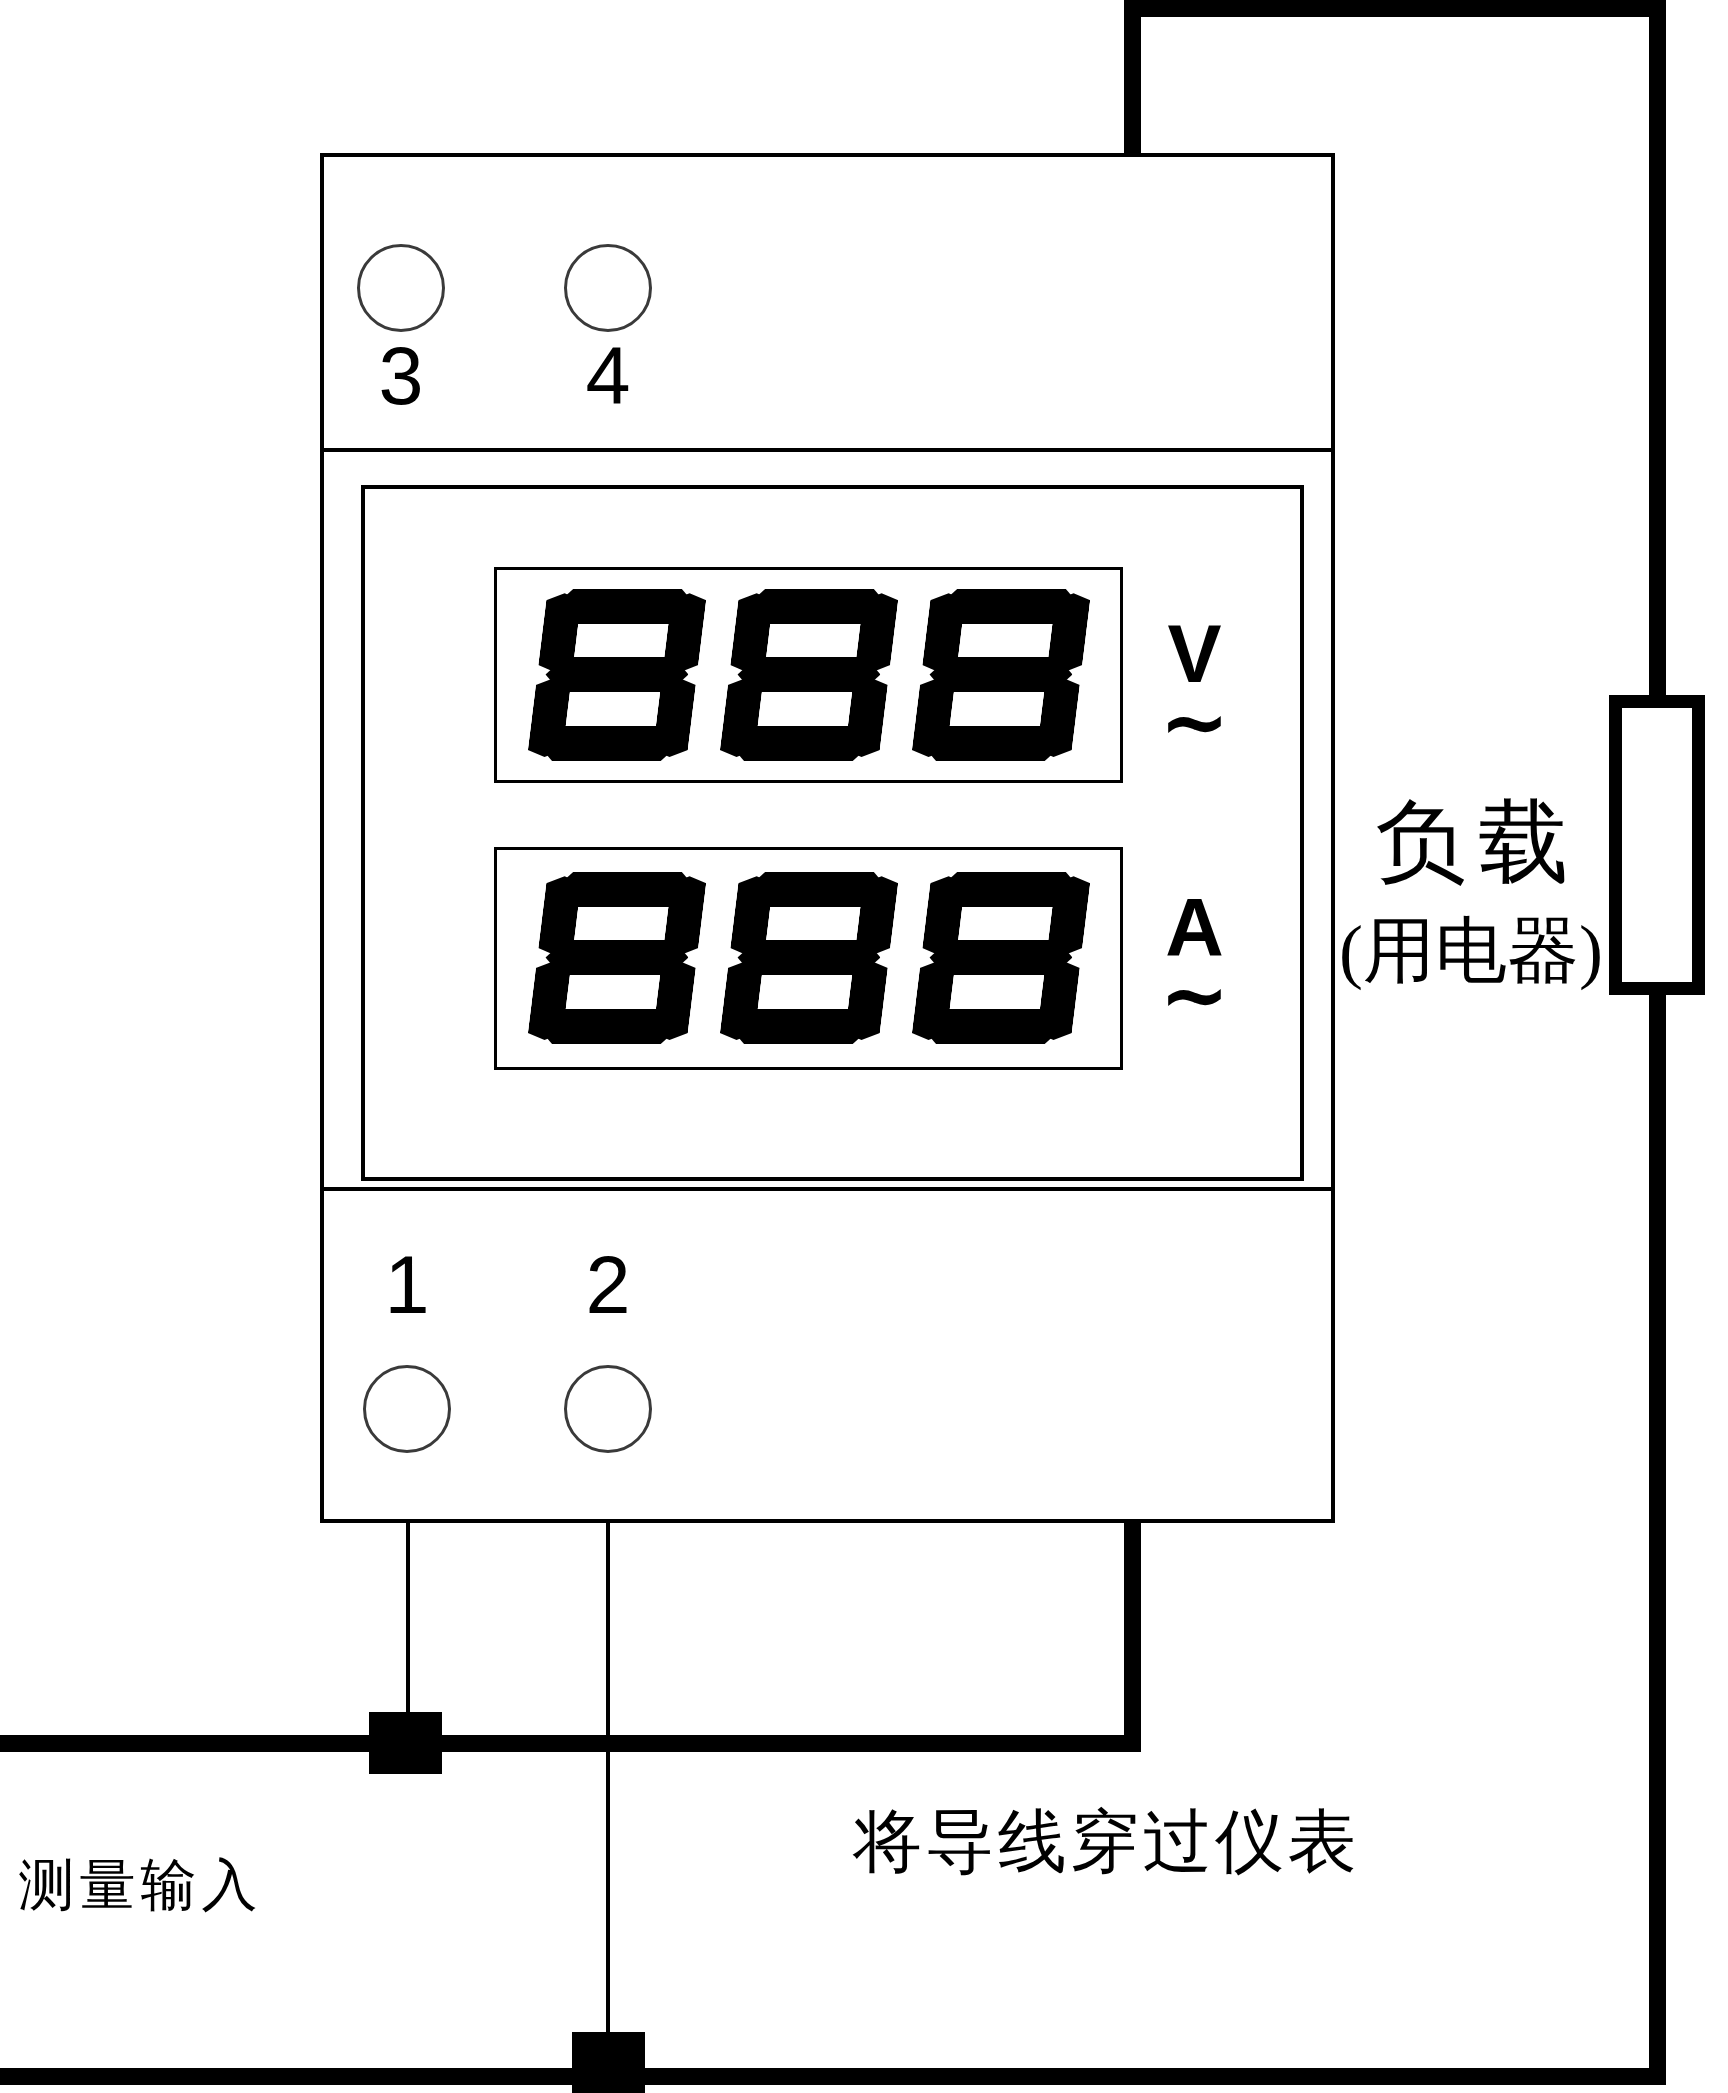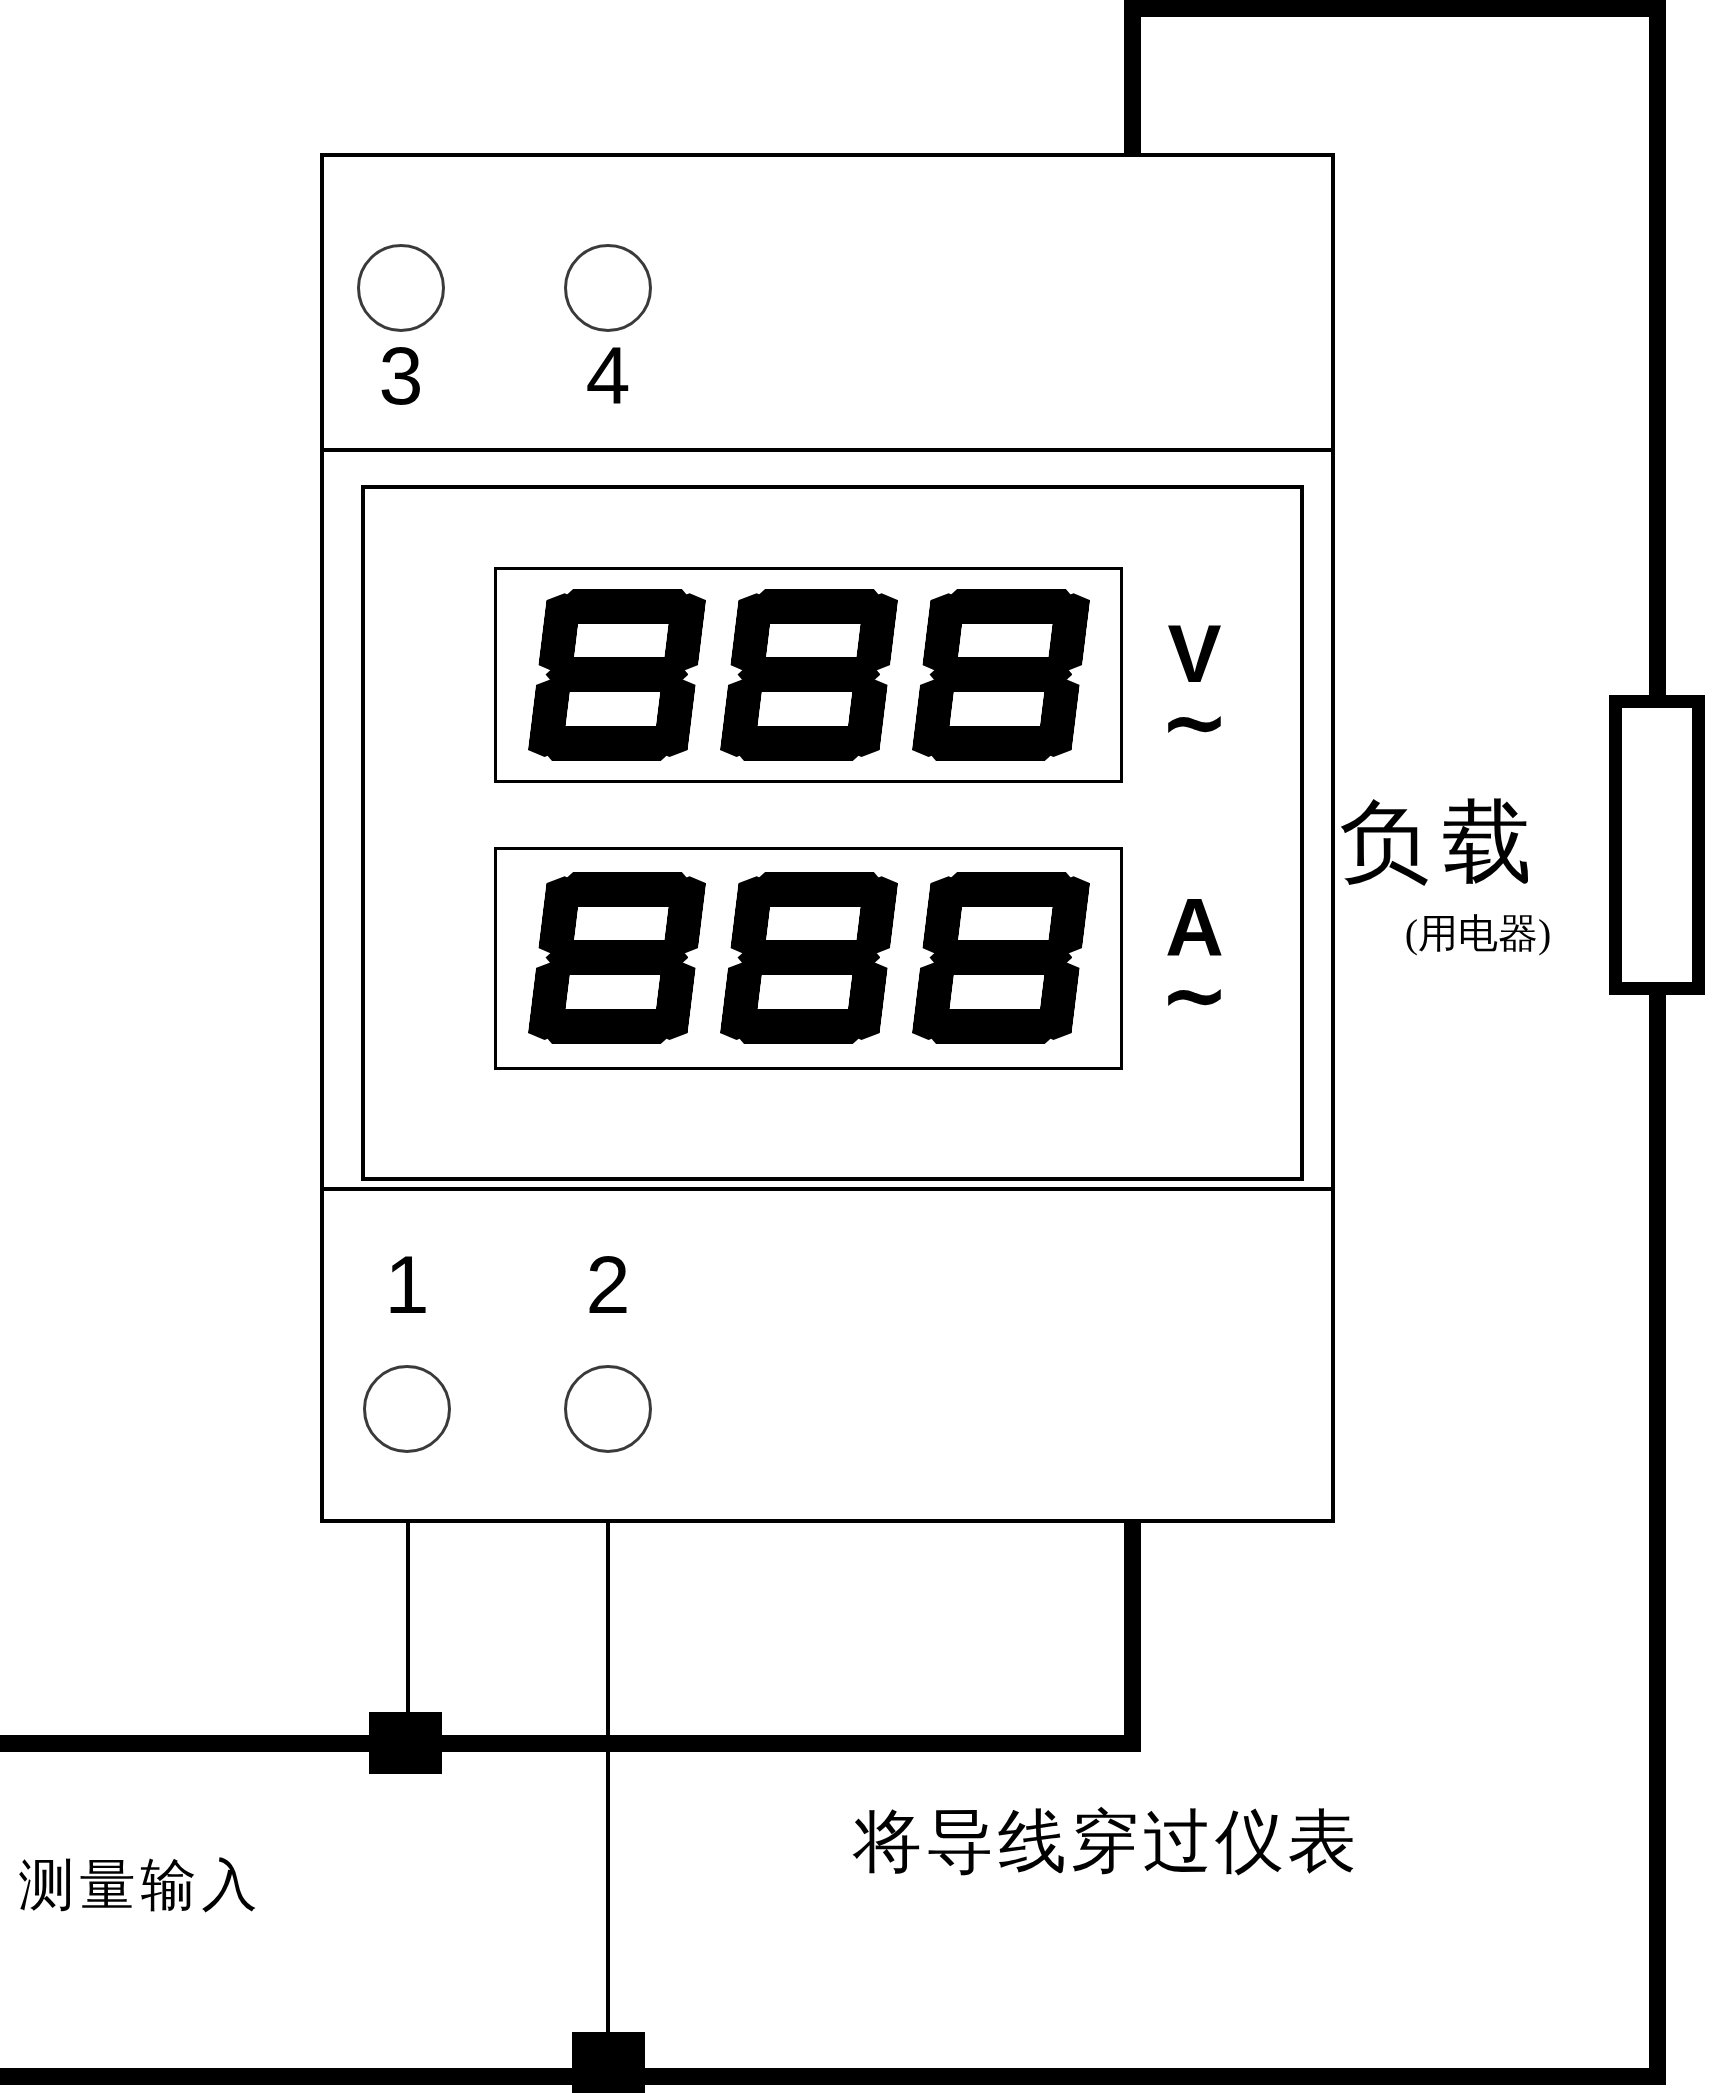--- a/index.html
+++ b/index.html
@@ -98,22 +98,22 @@
     font-family: "Liberation Sans", sans-serif;
     font-size: 81px;
     line-height: 1;
   }
   .cjk {
     position: absolute;
     font-family: "Liberation Serif", "DejaVu Serif", serif;
     white-space: nowrap;
     line-height: 1.1;
   }
-  .load-label   { font-size: 91px; width: 278px; text-align: left; letter-spacing: 11.8px; }
-  .load-sublabel{ font-size: 40px;  width: 278px; text-align: center; }
+  .load-label   { font-size: 91px; width: 278px; text-align: center; letter-spacing: 11.8px; }
+  .load-sublabel{ font-size: 72px;  width: 278px; }
   .measure-label{ font-size: 56px; letter-spacing: 5px; }
   .note-line    { font-size: 69px; letter-spacing: 3.4px; }
 </style>
 </head>
 <body>
 
 <div class="canvas">
 
   <div class="wire" style="left:1124px; top:0; width:17px; height:157px;"></div>
   <div class="wire" style="left:1124px; top:0; width:541px; height:17px;"></div>

